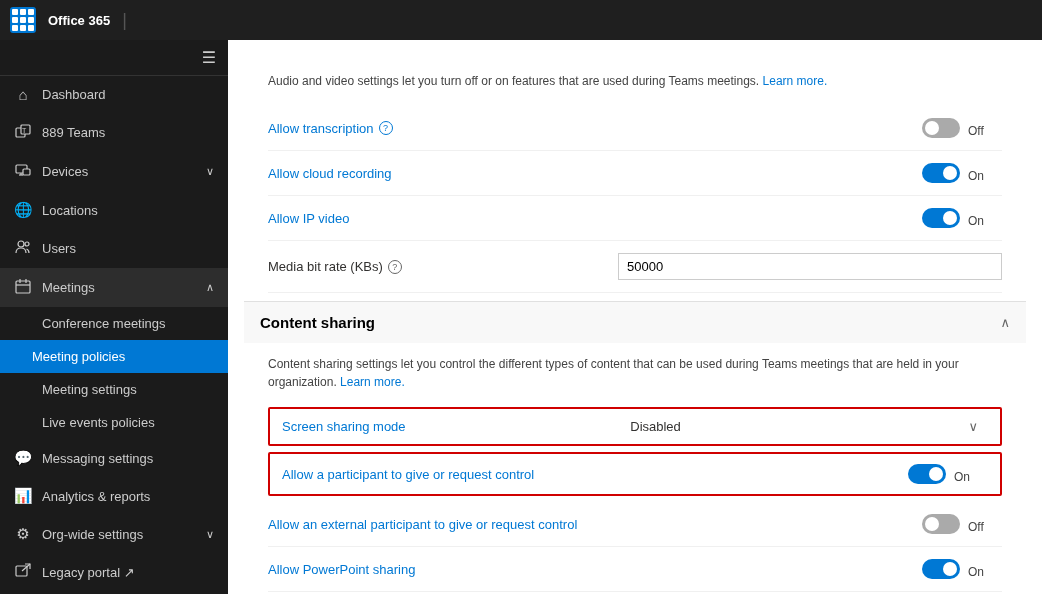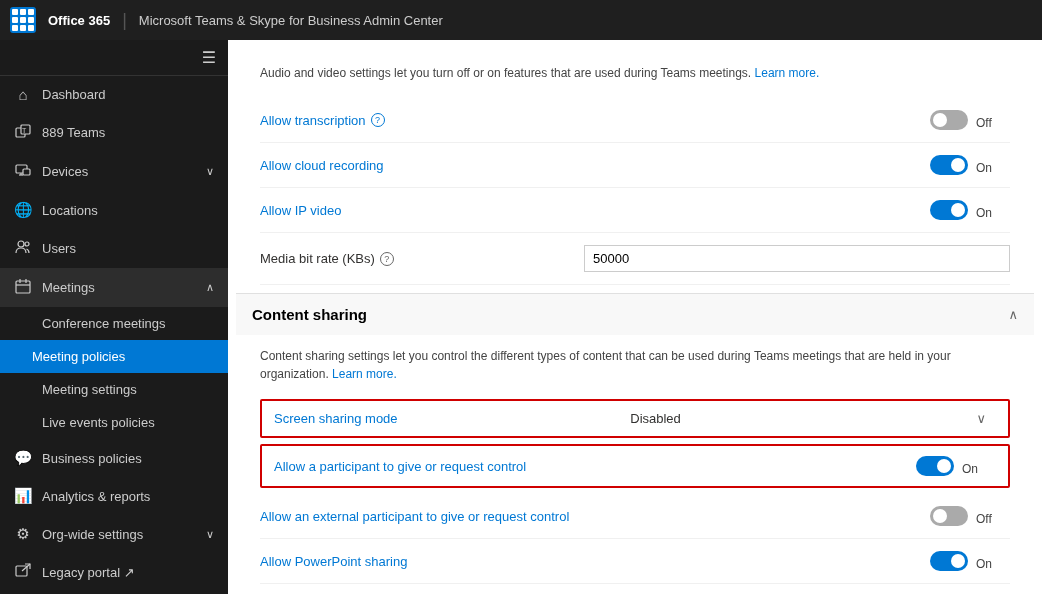--- a/index.html
+++ b/index.html
@@ -70,21 +70,21 @@
       color: #ccc;
       font-size: 13px;
     }
     .nav-sub-item.active { background: #0078d4; color: white; padding-left: 32px; }
 
     
     .main {
       flex: 1;
       background: white;
       overflow-y: auto;
-      padding: 8px;
+      padding: 16px;
     }
 
     .content-area {
       padding: 16px 24px;
     }
 
     .intro-text {
       font-size: 12px;
       color: #444;
       margin-bottom: 16px;
@@ -177,21 +177,20 @@
       <div class="waffle-dot"></div>
         <div class="waffle-dot"></div>
         <div class="waffle-dot"></div>
       <div class="waffle-dot"></div>
         <div class="waffle-dot"></div>
         <div class="waffle-dot"></div>
     </div>
   </div>
   <span style="color:white;font-weight:600;font-size:13px;">Office 365</span>
   <span style="color:#555;font-size:18px;">|</span>
-  <span style="color:#ccc;font-size:13px;">Microsoft Teams &amp; Skype for Business Admin Center</span>
 </div>
 
 <div class="layout">
 
   <div class="sidebar">
     <div class="sidebar-header">
       <span class="hamburger">☰</span>
     </div>
 
     <div class="nav-item">
@@ -256,21 +255,21 @@
     </div>
     <div class="nav-sub-item">
       <span>Meeting settings</span>
     </div>
     <div class="nav-sub-item">
       <span>Live events policies</span>
     </div>
 
     <div class="nav-item">
       <span class="nav-icon">💬</span>
-      <span>Business policies</span>
+      <span>Messaging settings</span>
     </div>
     <div class="nav-item">
       <span class="nav-icon">📊</span>
       <span>Analytics &amp; reports</span>
     </div>
     <div class="nav-item">
       <span class="nav-icon">⚙</span>
       <span>Org-wide settings</span>
       <span class="nav-chevron">∨</span>
     </div>
@@ -334,21 +333,21 @@
           <span class="toggle-label">On</span>
         </div>
       </div>
 
       <div class="setting-row">
         <div class="setting-label dark">
           <span style="color:#323130;">Media bit rate (KBs)</span>
           <span class="help-icon" style="border-color:#666;color:#666;">?</span>
         </div>
         <div class="setting-control">
-          <input type="text" class="text-input" value="50000" style="width: 426px;">
+          <input type="text" class="text-input" value="50000" style="width: 384px;">
         </div>
       </div>
 
       <div class="section-header">
         <span class="section-title">Content sharing</span>
         <span class="section-chevron">∧</span>
       </div>
 
       <p class="intro-text">
         <span>Content sharing settings let you control the different types of content that can be used during Teams meetings that are held in your organization.</span>

